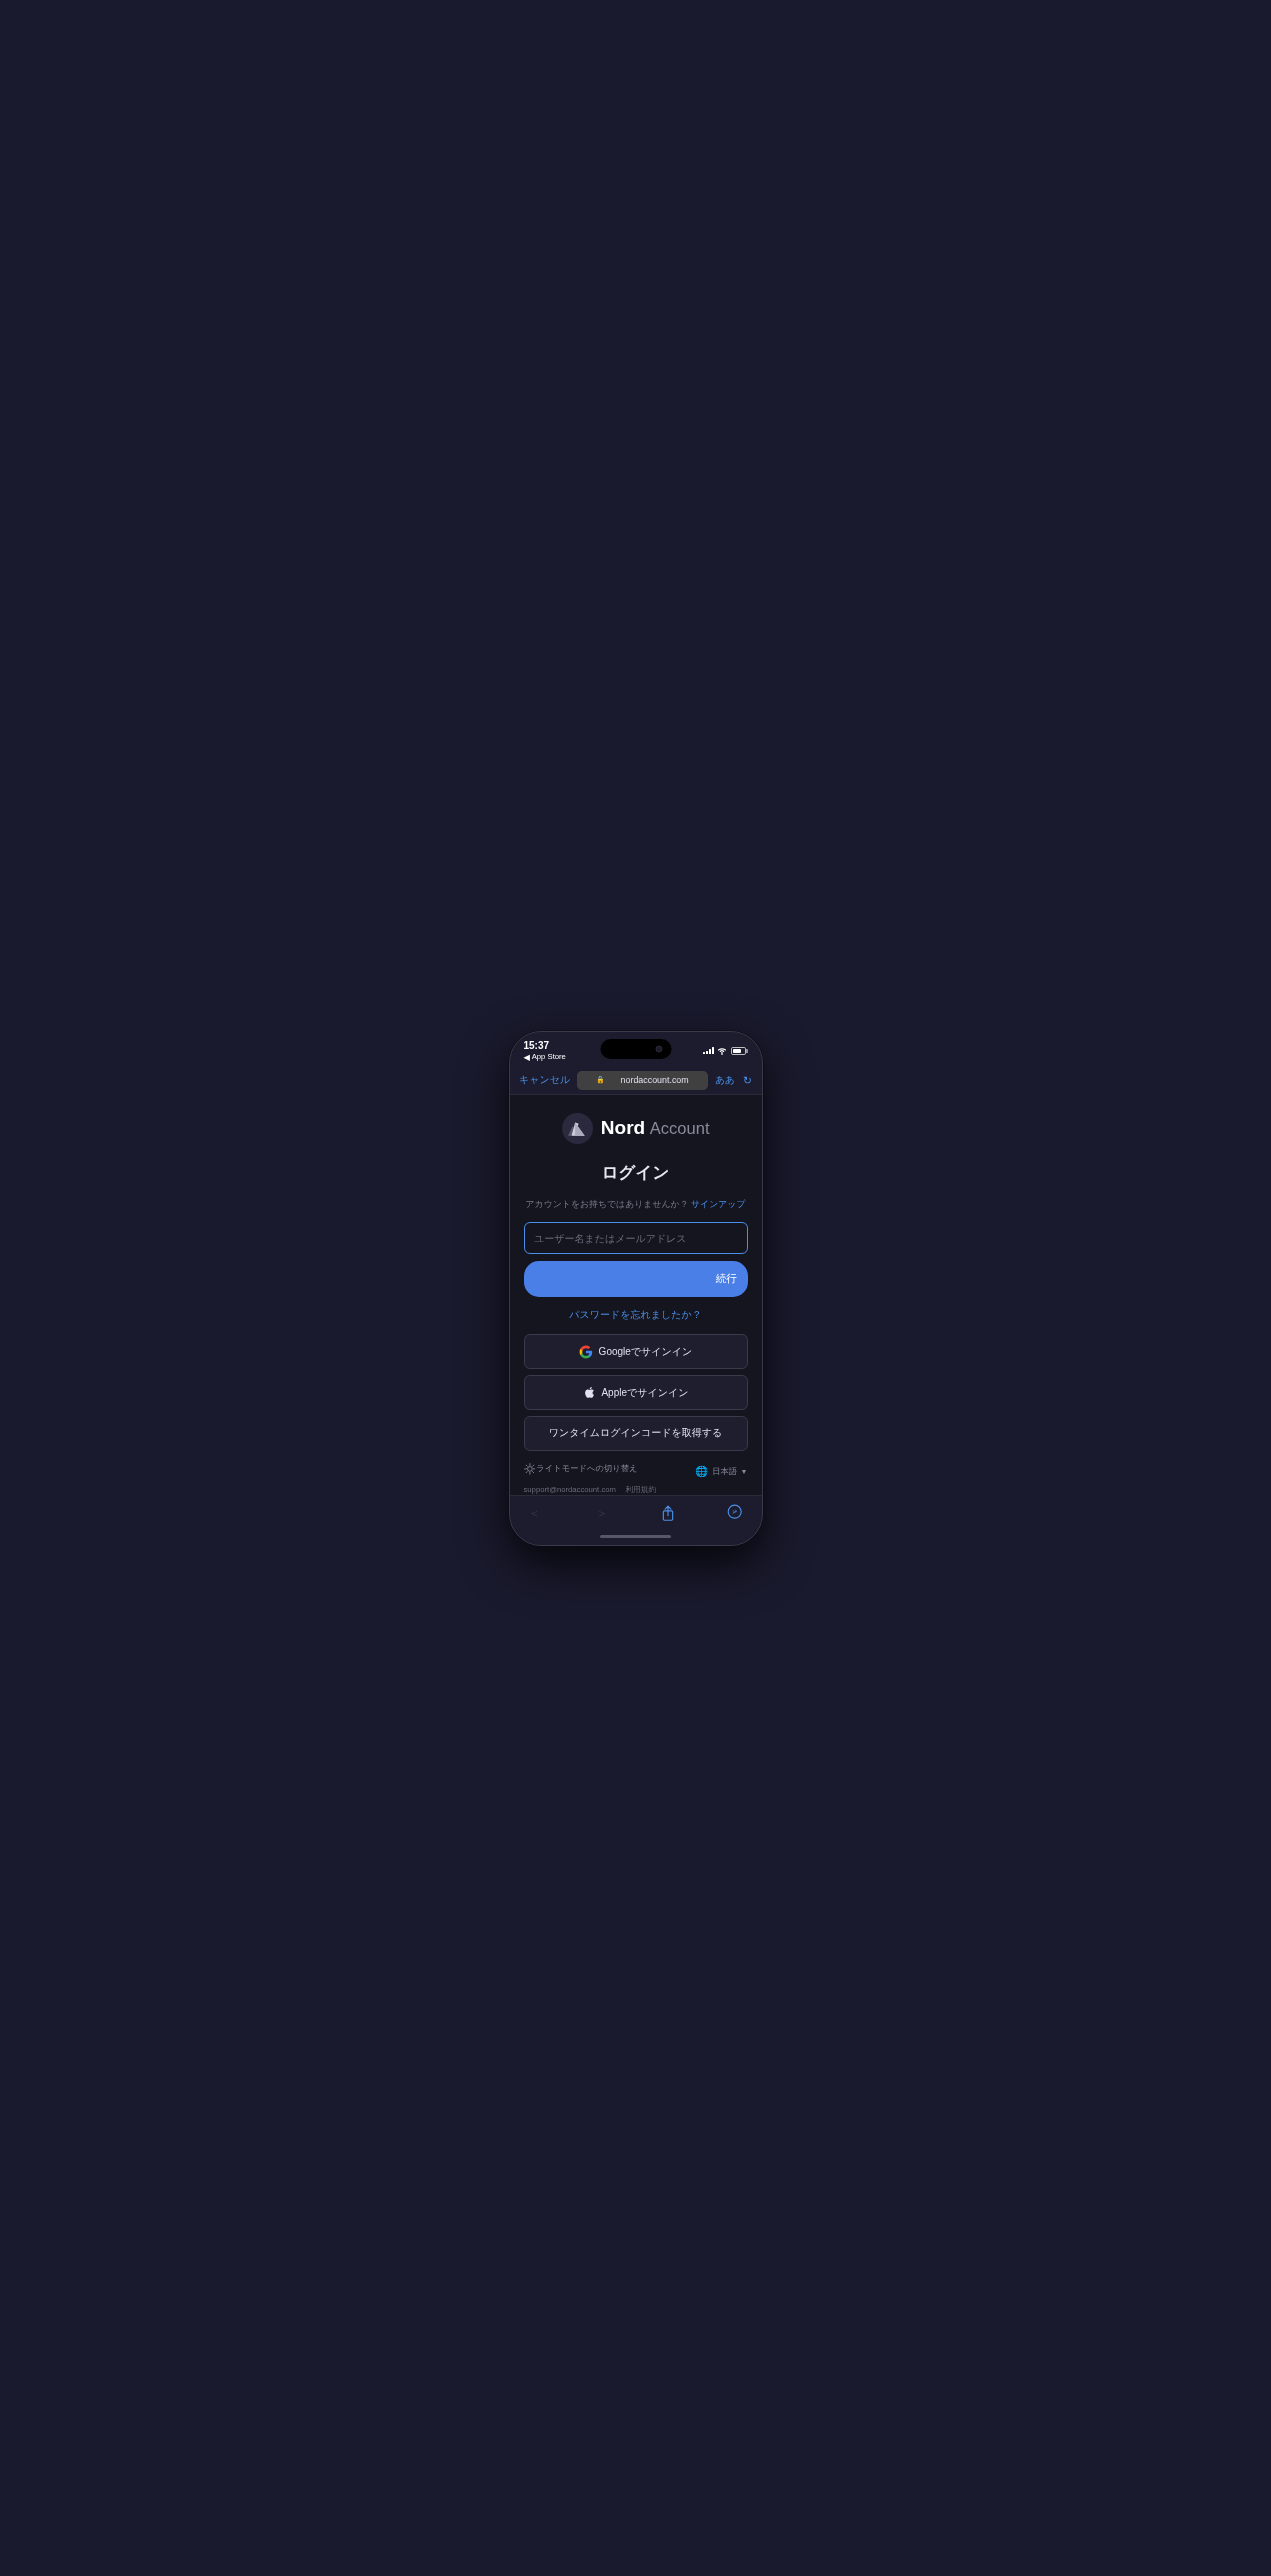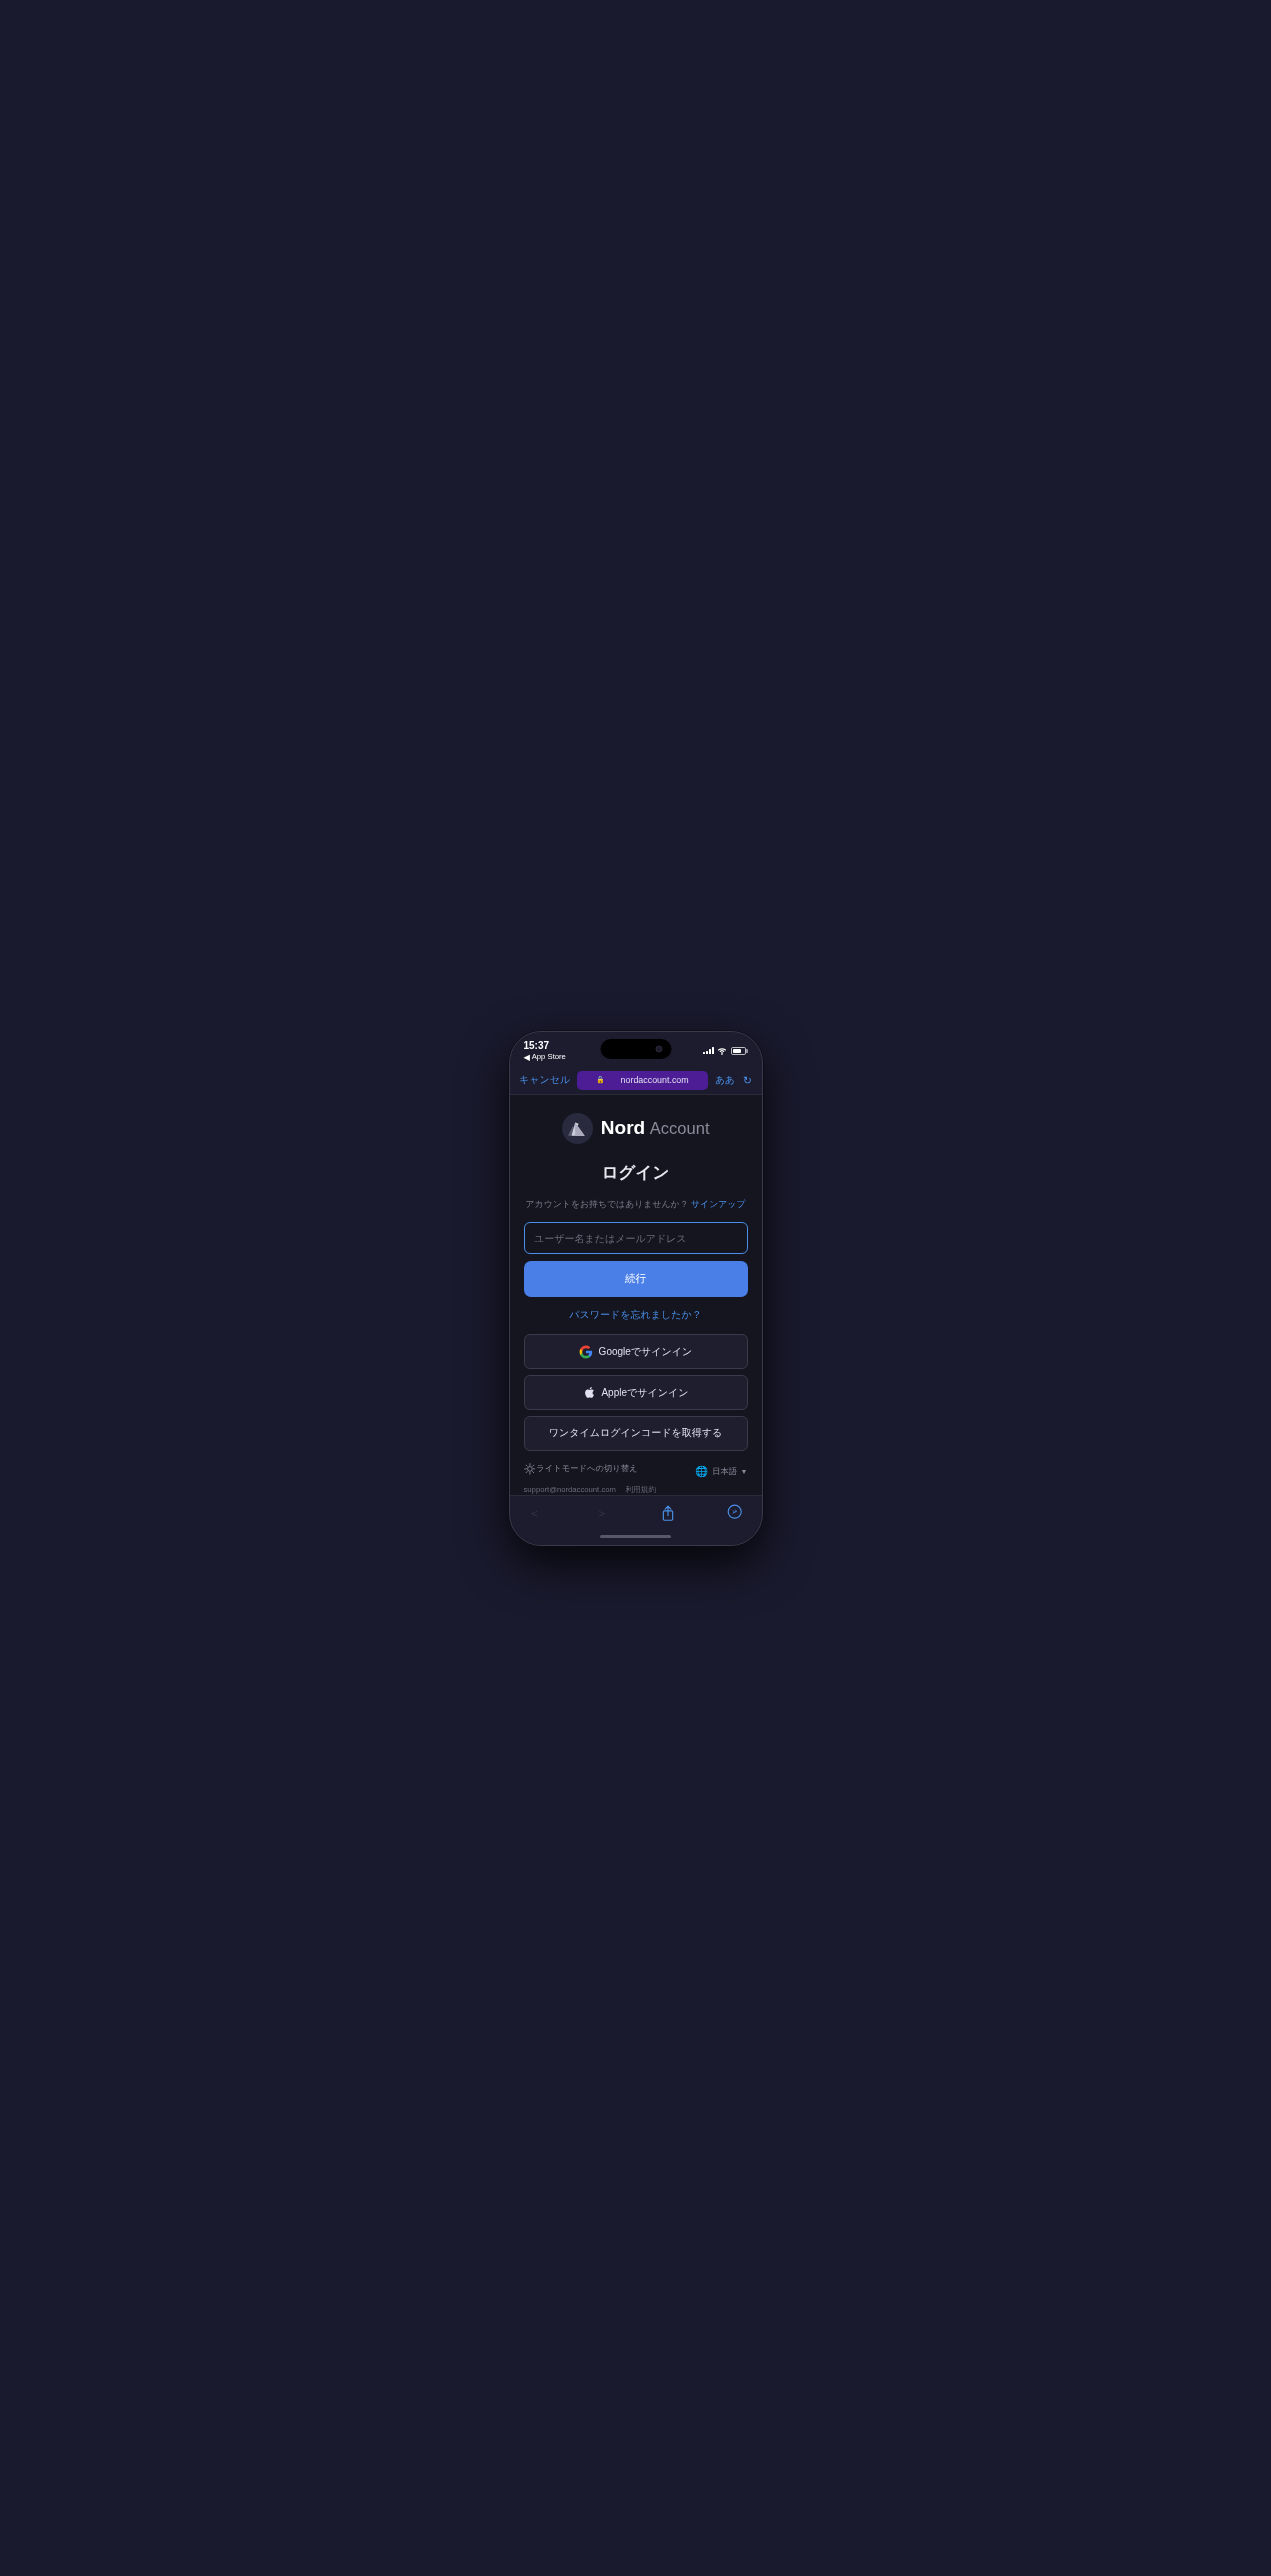--- a/index.html
+++ b/index.html
@@ -202,21 +202,21 @@
 
     .browser-cancel {
       color: #4a90e8;
       font-size: 10px;
       cursor: pointer;
     }
 
     .browser-url-container {
       flex: 1;
       margin: 0 7px;
-      background: #4c1d95;
+      background: #404040;
       border-radius: 4.7px;
       padding: 4.1px 7px;
       display: flex;
       align-items: center;
       justify-content: center;
       gap: 15px;
     }
 
     .lock-icon {
       color: #8a8a9a;
@@ -327,27 +327,28 @@
 
     .input-field::placeholder {
       color: #6a6a7a;
     }
 
     
     .continue-btn {
       width: 100%;
       background: #4a7fe8;
       border: none;
-      border-radius: 7px;
+      border-radius: 15px;
       padding: 10.6px;
       color: #ffffff;
       font-size: 10.6px;
       font-weight: 500;
       cursor: pointer;
       margin-bottom: 11.8px;
+      text-align: right;
     }
 
     
     .forgot-password {
       color: #4a90e8;
       font-size: 10px;
       text-align: center;
       margin-bottom: 11.8px;
       cursor: pointer;
     }

